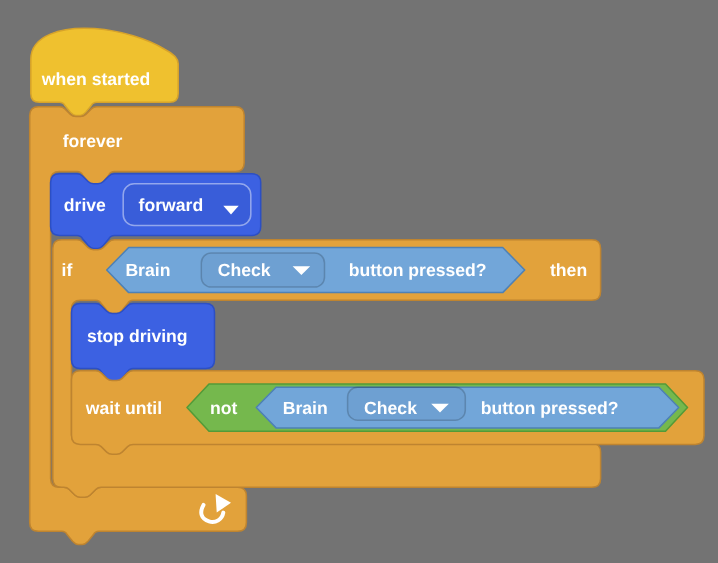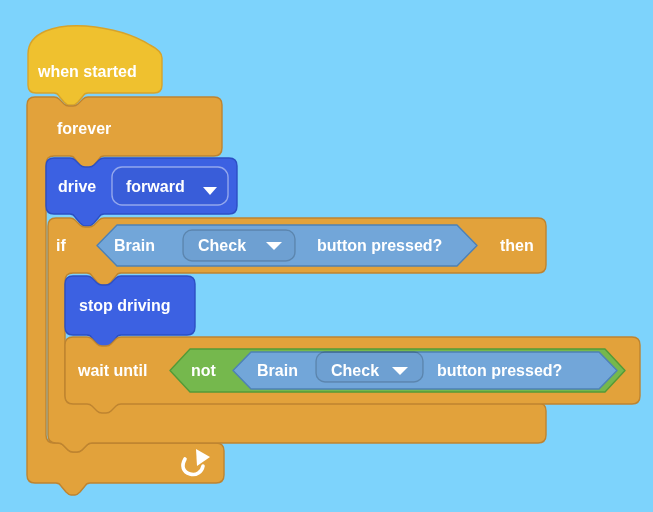--- a/index.html
+++ b/index.html
@@ -1,16 +1,16 @@
 <!DOCTYPE html>
 <html><head>
 <meta charset="utf-8">
 <style>
   html,body{margin:0;padding:0;background:#ffffff;}
-  .stage{width:653px;height:512px;position:relative;background:#7dd3fc;overflow:hidden;}
+  .stage{width:653px;height:512px;position:relative;background:#737373;overflow:hidden;}
   .lbl{font-family:"Liberation Sans",sans-serif;font-weight:700;font-size:16px;fill:#ffffff;}
   path,polygon,rect{shape-rendering:geometricPrecision;}
 </style>
 </head>
 <body>
 
 <div class="stage">
 <svg width="653" height="512" viewBox="0 0 653 512" xmlns="http://www.w3.org/2000/svg">
 
   <g>

